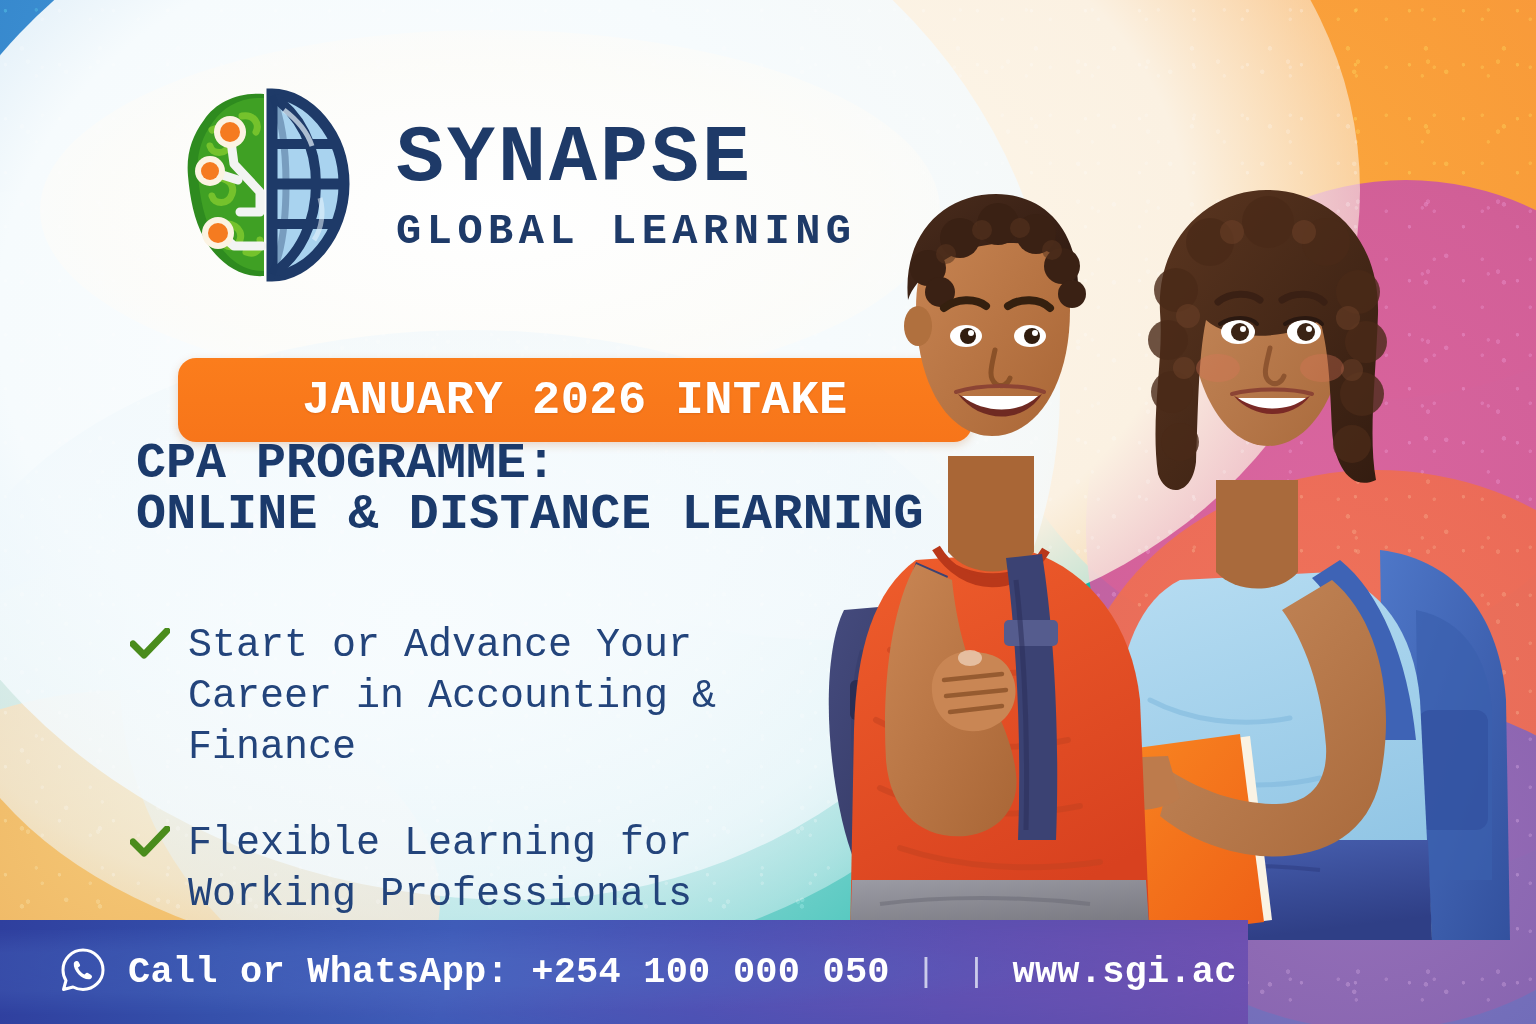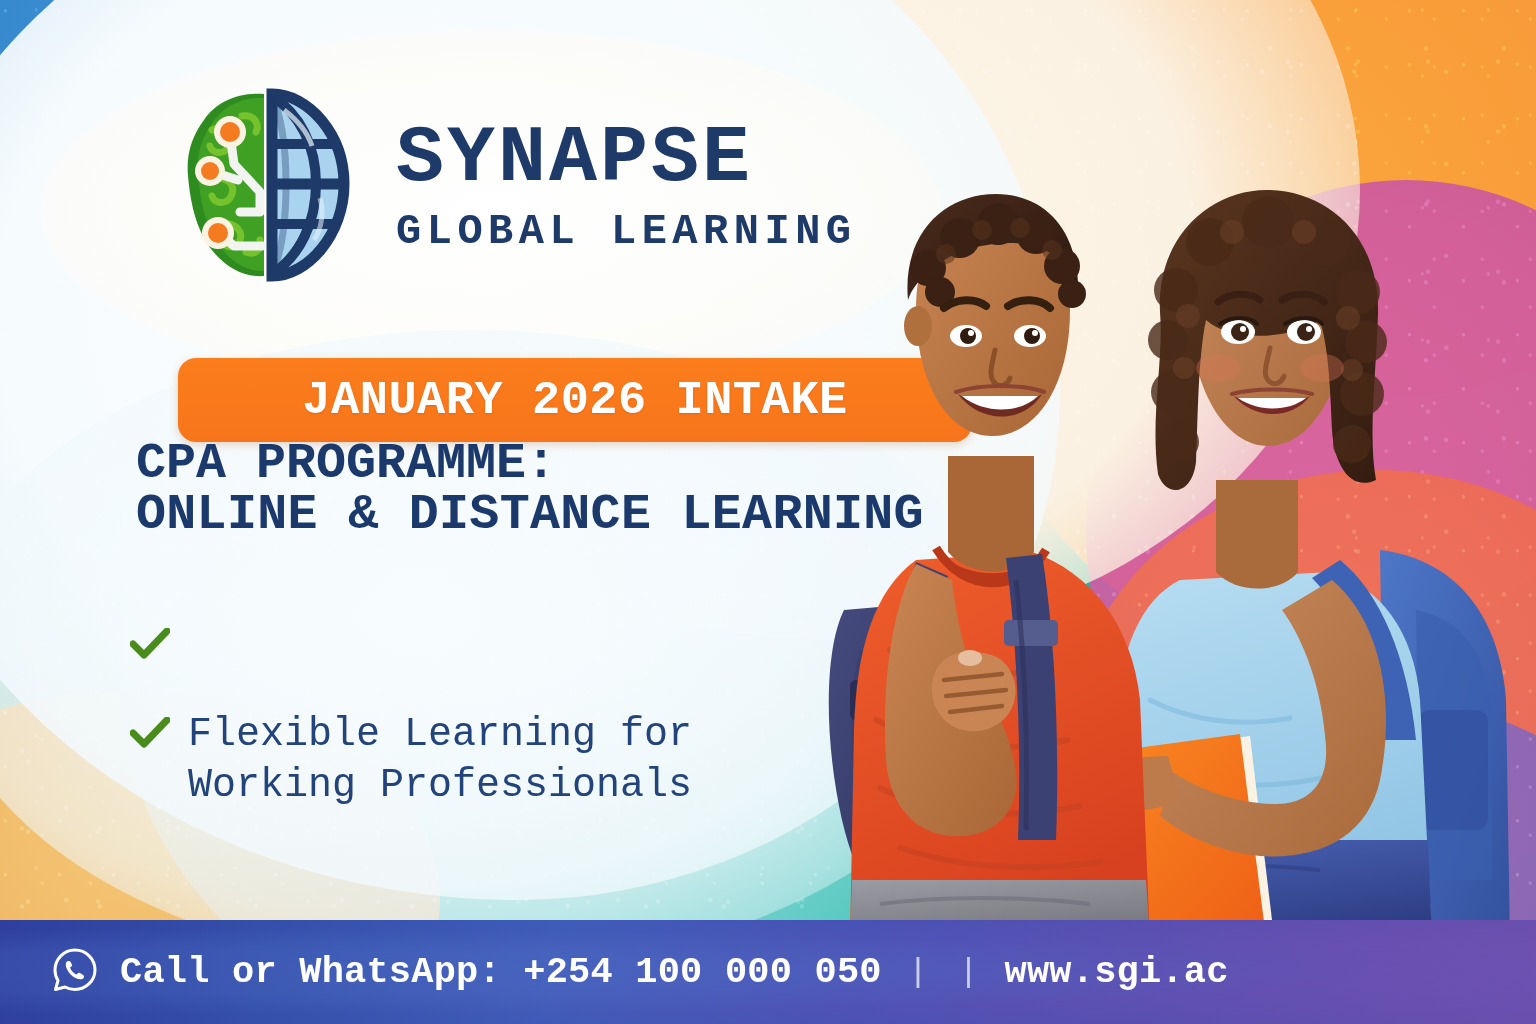--- a/index.html
+++ b/index.html
@@ -175,24 +175,25 @@
     color:#23447b; font-size:40px; line-height:1.28;
     font-weight:400; max-width:620px;
   }
 
   
   .students { position:absolute; left:820px; top:180px; width:716px; height:760px; }
   .students svg { display:block; }
 
   
   .footer {
-    position:absolute; left:0; bottom:0; width:1536px; height:104px;
+    position:absolute; left:0; bottom:0; width:1248px; height:104px;
     background:linear-gradient(100deg,#2f3f9e 0%, #3550ab 18%, #3f5cb8 36%, #4a52b4 56%, #5a4fb0 76%, #6b4fae 100%);
     display:flex; align-items:center;
     overflow:hidden;
+    padding-left:8px;
   }
   .footer-tex {
     position:absolute; inset:0; opacity:.35;
     background:
       radial-gradient(ellipse at 14% 50%, rgba(90,130,210,.55) 0 28%, transparent 60%),
       radial-gradient(ellipse at 42% 40%, rgba(70,95,190,.5) 0 24%, transparent 58%),
       radial-gradient(ellipse at 68% 60%, rgba(110,85,185,.5) 0 26%, transparent 60%),
       radial-gradient(ellipse at 92% 45%, rgba(130,90,190,.45) 0 26%, transparent 62%);
   }
   .footer-inner {
@@ -295,20 +296,21 @@
     <div class="headline-l2">ONLINE &amp; DISTANCE LEARNING</div>
   </div>
 
   <div class="bullets">
     <div class="bullet">
       <span class="bullet-check">
         <svg width="40" height="32" viewBox="0 0 40 32" aria-hidden="true">
           <path d="M3 16 L14 27 L37 3" fill="none" stroke="#4A8C1C" stroke-width="7" stroke-linecap="round" stroke-linejoin="round"></path>
         </svg>
       </span>
+      <span class="bullet-text">Start or Advance Your Career in Accounting &amp; Finance</span>
     </div>
     <div class="bullet">
       <span class="bullet-check">
         <svg width="40" height="32" viewBox="0 0 40 32" aria-hidden="true">
           <path d="M3 16 L14 27 L37 3" fill="none" stroke="#4A8C1C" stroke-width="7" stroke-linecap="round" stroke-linejoin="round"></path>
         </svg>
       </span>
       <span class="bullet-text">Flexible Learning for Working Professionals</span>
     </div>
   </div>

